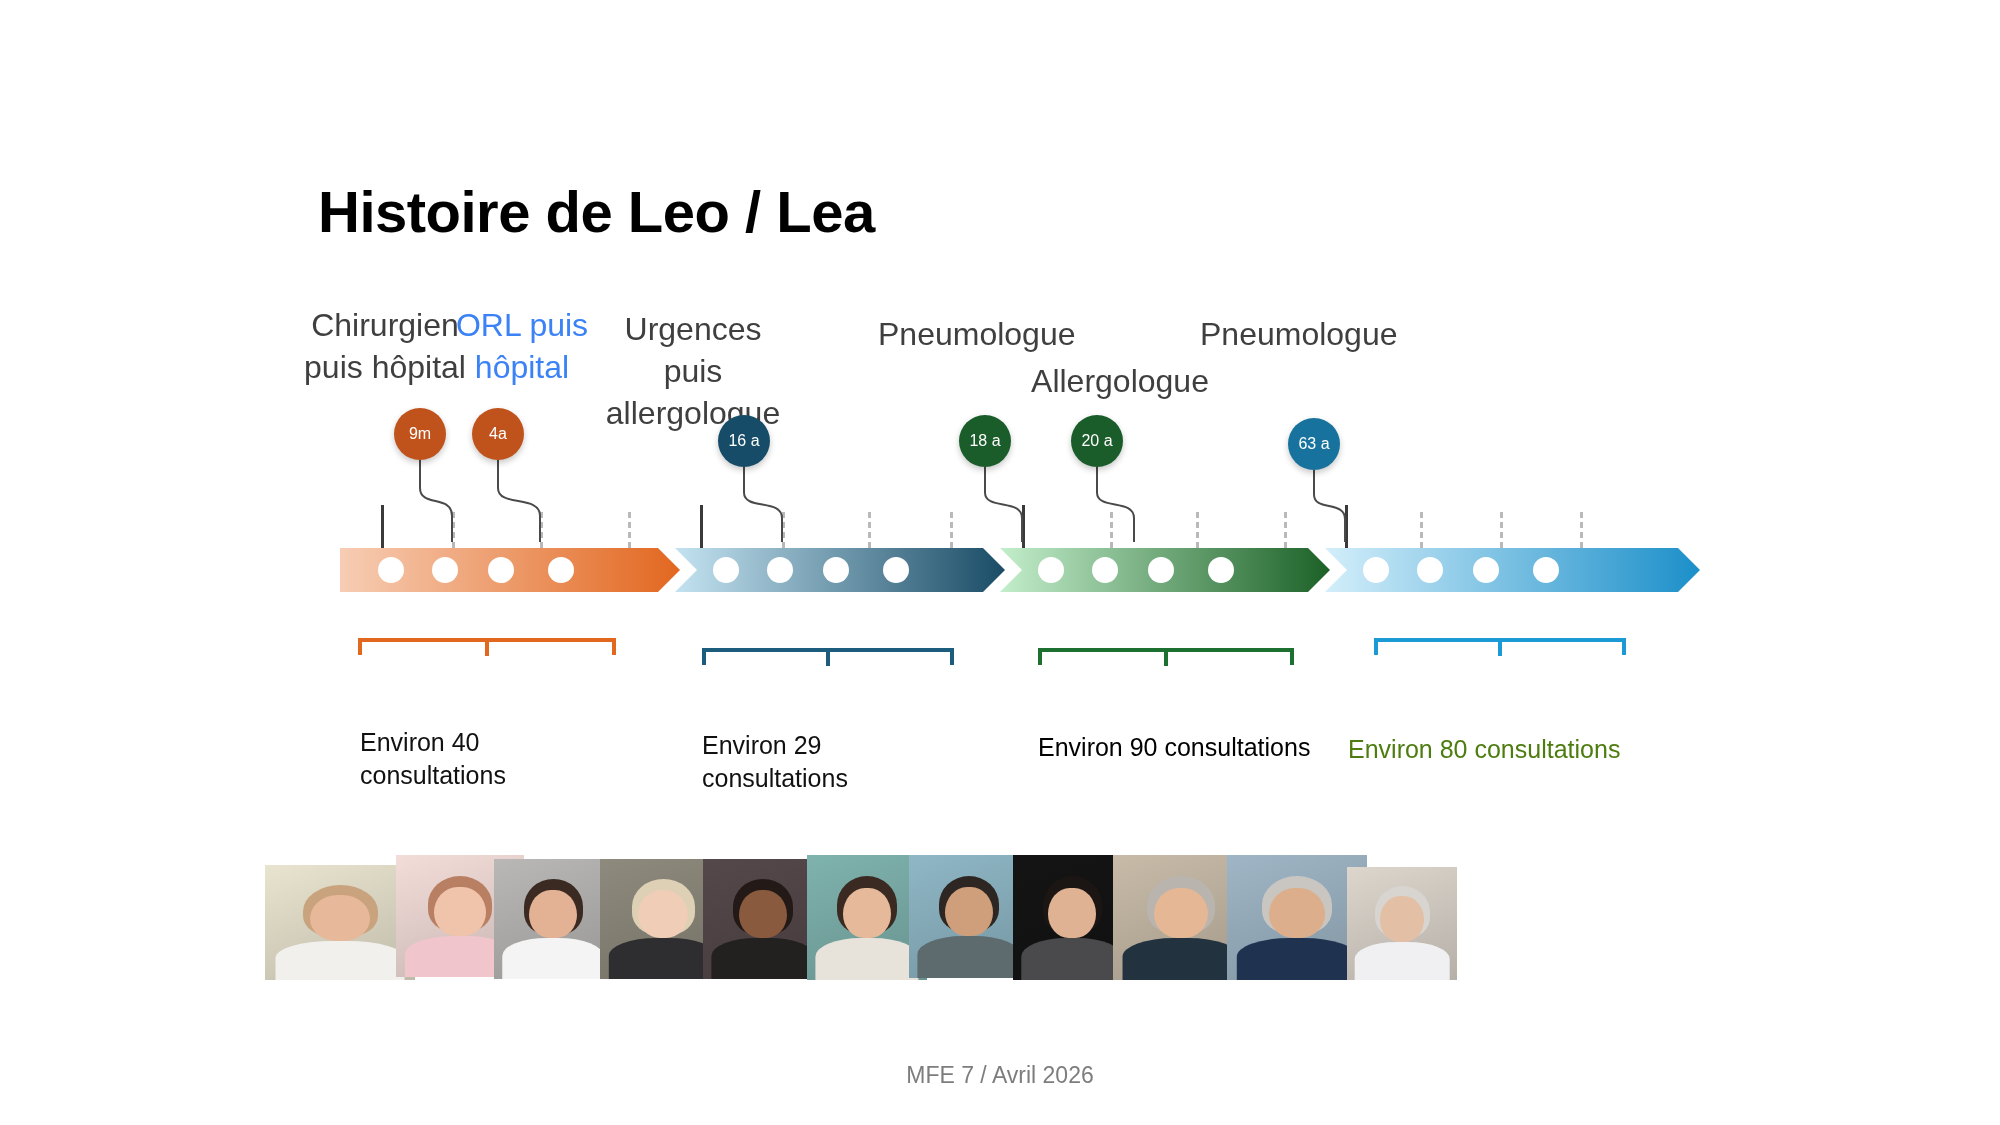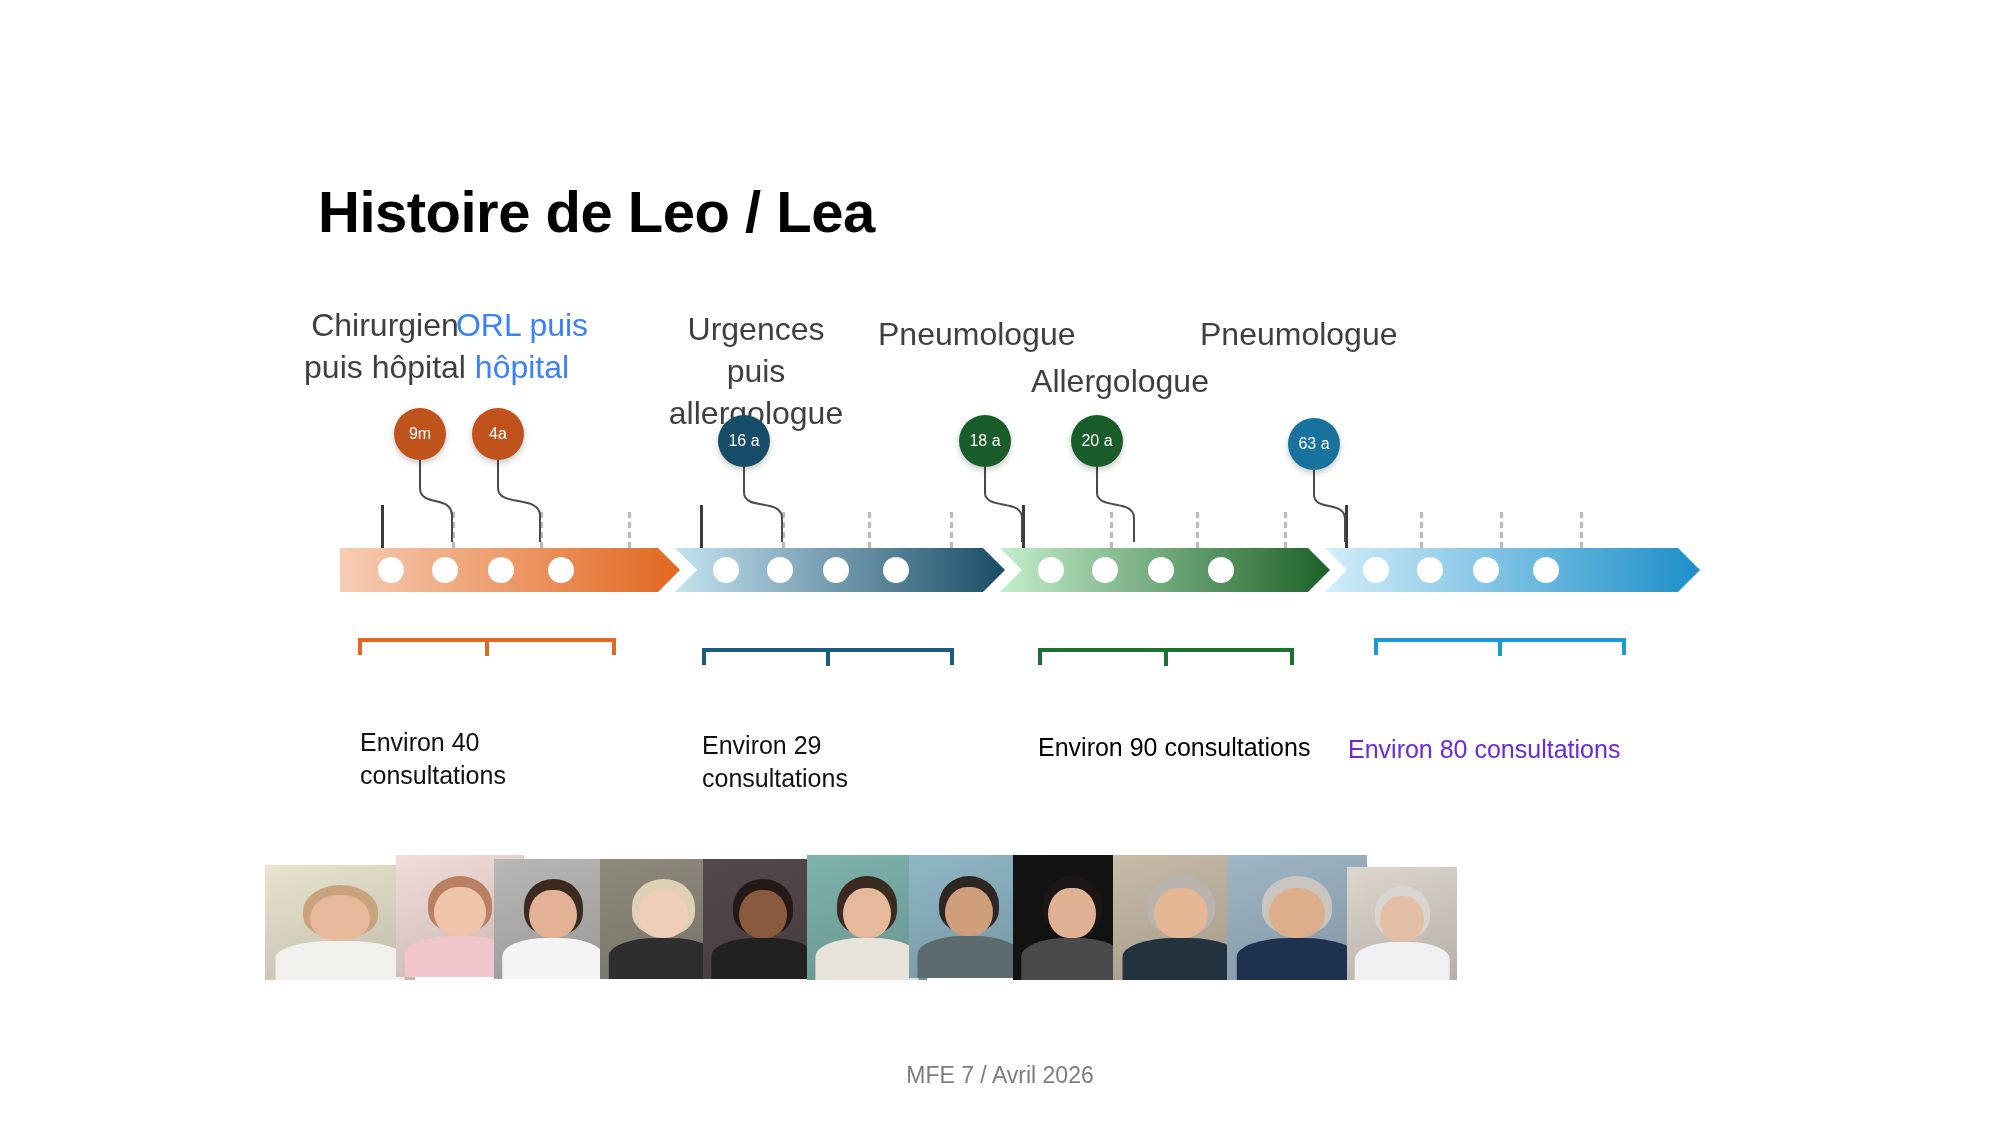--- a/index.html
+++ b/index.html
@@ -178,21 +178,21 @@
 </head>
 <body>
 
 <div id="slide-title">Histoire de Leo / Lea</div>
 
 <div id="captions-layer">
     <div class="caption" style="left: 300px; top: 304px; width: 170px; color: rgb(63, 63, 63);">Chirurgien
 puis hôpital</div>
     <div class="caption" style="left: 452px; top: 304px; width: 140px; color: #3b82f6;">ORL puis
 hôpital</div>
-    <div class="caption" style="left: 656px; top: 308px; width: 200px; color: rgb(63, 63, 63);">Urgences puis
+    <div class="caption" style="left: 593px; top: 308px; width: 200px; color: rgb(63, 63, 63);">Urgences puis
 allergologue</div>
     <div class="caption" style="left: 878px; top: 313px; width: 190px; color: rgb(63, 63, 63);">Pneumologue</div>
     <div class="caption" style="left: 1030px; top: 360px; width: 180px; color: rgb(63, 63, 63);">Allergologue</div>
     <div class="caption" style="left: 1200px; top: 313px; width: 190px; color: rgb(63, 63, 63);">Pneumologue</div>
   </div>
 
 <div id="ticks-layer">
     <div class="tick" style="left: 381px; top: 505px; height: 43px;"></div>
     <div class="tick dashed" style="left: 452px; top: 512px; height: 36px;"></div>
     <div class="tick dashed" style="left: 540px; top: 512px; height: 36px;"></div>
@@ -298,21 +298,21 @@
       <div class="nub" style="background: rgb(27, 154, 214); left: calc(50% - 2px);"></div>
     </div>
   </div>
 
 <div id="counts-layer">
     <div class="count-label" style="left: 360px; top: 726px; color: rgb(17, 17, 17);">Environ 40
 consultations</div>
     <div class="count-label" style="left: 702px; top: 729px; color: rgb(17, 17, 17);">Environ 29
 consultations</div>
     <div class="count-label" style="left: 1038px; top: 731px; color: #000000;">Environ 90 consultations</div>
-    <div class="count-label" style="left: 1348px; top: 733px; color: #6d28d9;">Environ 80 consultations</div>
+    <div class="count-label" style="left: 1348px; top: 733px; color: #4d7c0f;">Environ 80 consultations</div>
   </div>
 
 <div id="photo-strip">
     <div class="photo" style="left: 0px; top: 10px; width: 150px; height: 115px; background: linear-gradient(160deg, rgb(233, 228, 207) 0%, rgba(0, 0, 0, 0.18) 100%), rgb(233, 228, 207); z-index: 0;">
       <div class="torso" style="width: 129px; height: 39.1px; background: rgb(242, 240, 236);"></div>
       <div class="hair" style="width: 75px; height: 52.9px; margin-left: -37.5px; top: 19.55px; background: rgb(201, 163, 126);"></div>
       <div class="face" style="width: 60px; height: 46px; margin-left: -30px; top: 29.9px; background: rgb(231, 184, 154);"></div>
     </div>
     <div class="photo" style="left: 131px; top: 0px; width: 128px; height: 122px; background: linear-gradient(160deg, rgb(243, 221, 217) 0%, rgba(0, 0, 0, 0.18) 100%), rgb(243, 221, 217); z-index: 1;">
       <div class="torso" style="width: 110.08px; height: 41.48px; background: rgb(240, 197, 203);"></div>

